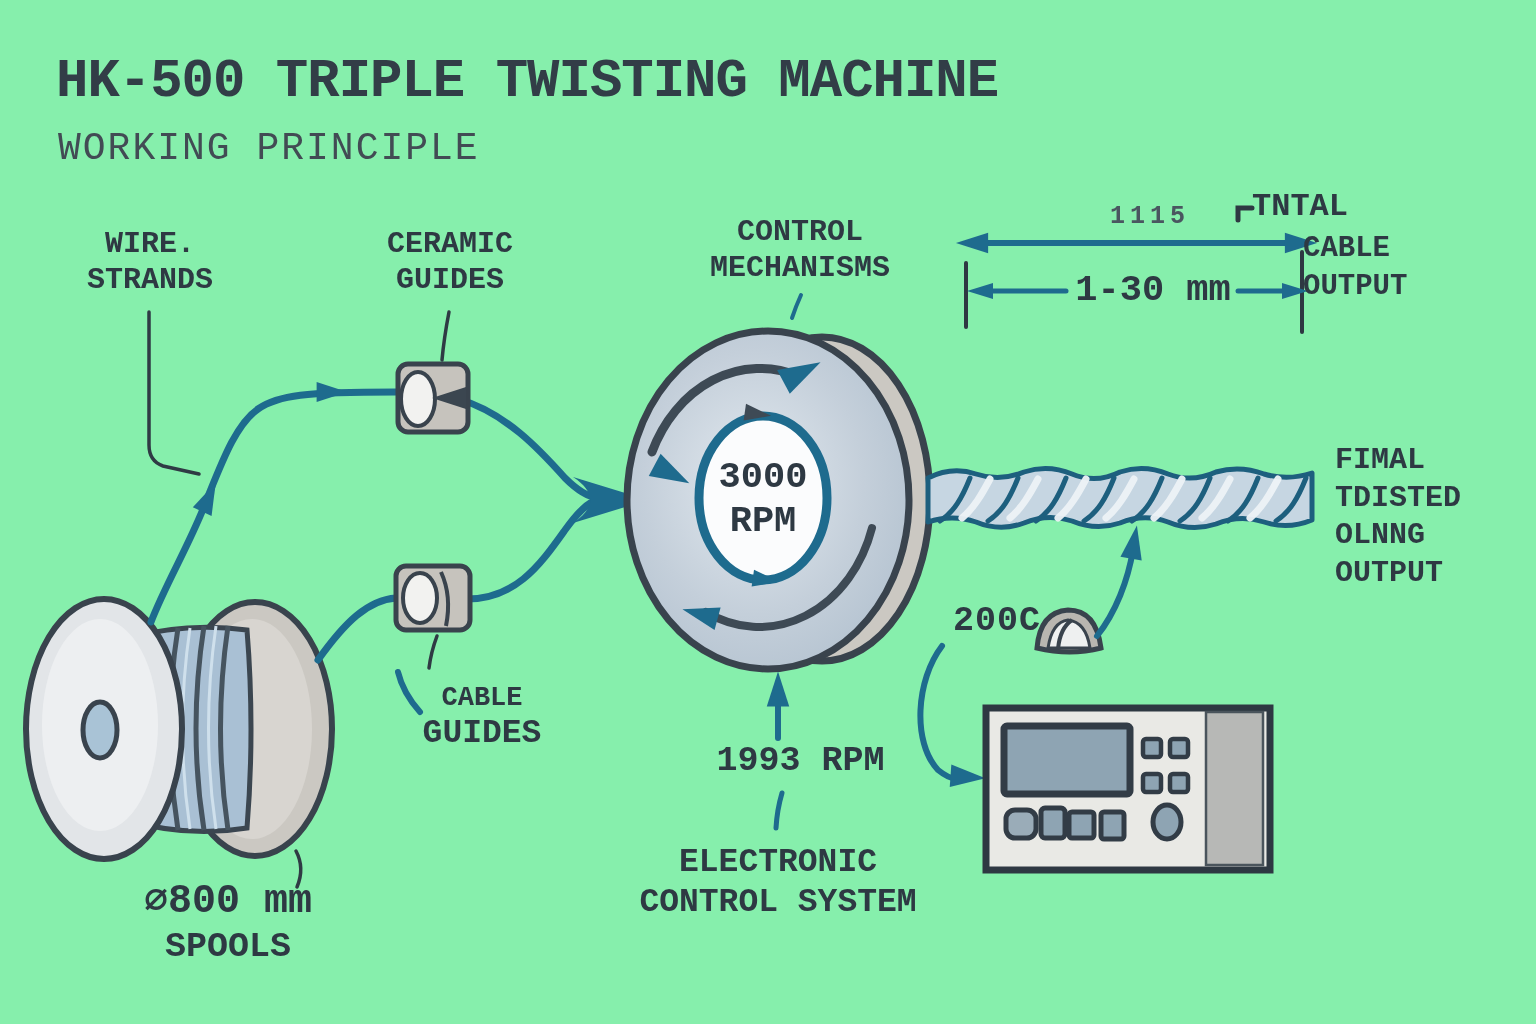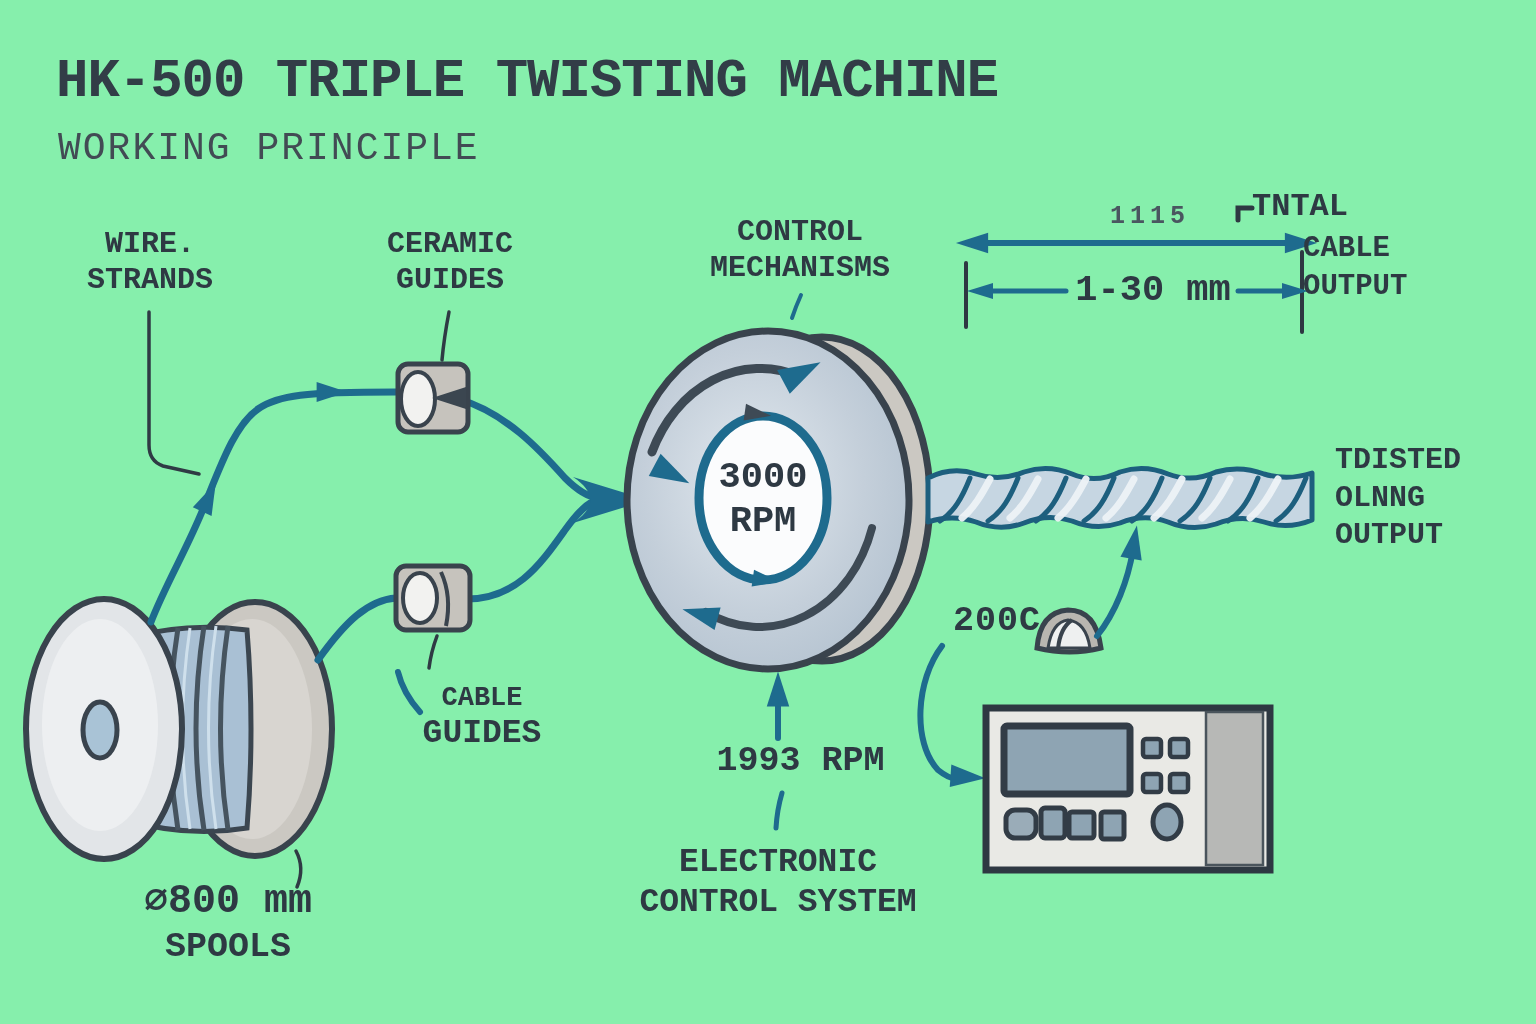--- a/index.html
+++ b/index.html
@@ -214,20 +214,21 @@
   </div>
 
   <div class="lbl s37" style="left:1068px;top:268px;width:170px;">1-30 mm</div>
 
   <div class="lbl s37" style="left:703px;top:455px;width:120px;">
     <span>3000</span>
     <span>RPM</span>
   </div>
 
   <div class="lbl s30 left" style="left:1335px;top:442px;width:170px;line-height:1.25;">
+    <span>FIMAL</span>
     <span>TDISTED</span>
     <span>OLNNG</span>
     <span>OUTPUT</span>
   </div>
 
   <div class="lbl s35" style="left:953px;top:600px;letter-spacing:1px;">200C</div>
 
   <div class="lbl" style="left:392px;top:682px;width:180px;">
     <span class="s27">CABLE</span>
     <span class="s33">GUIDES</span>

